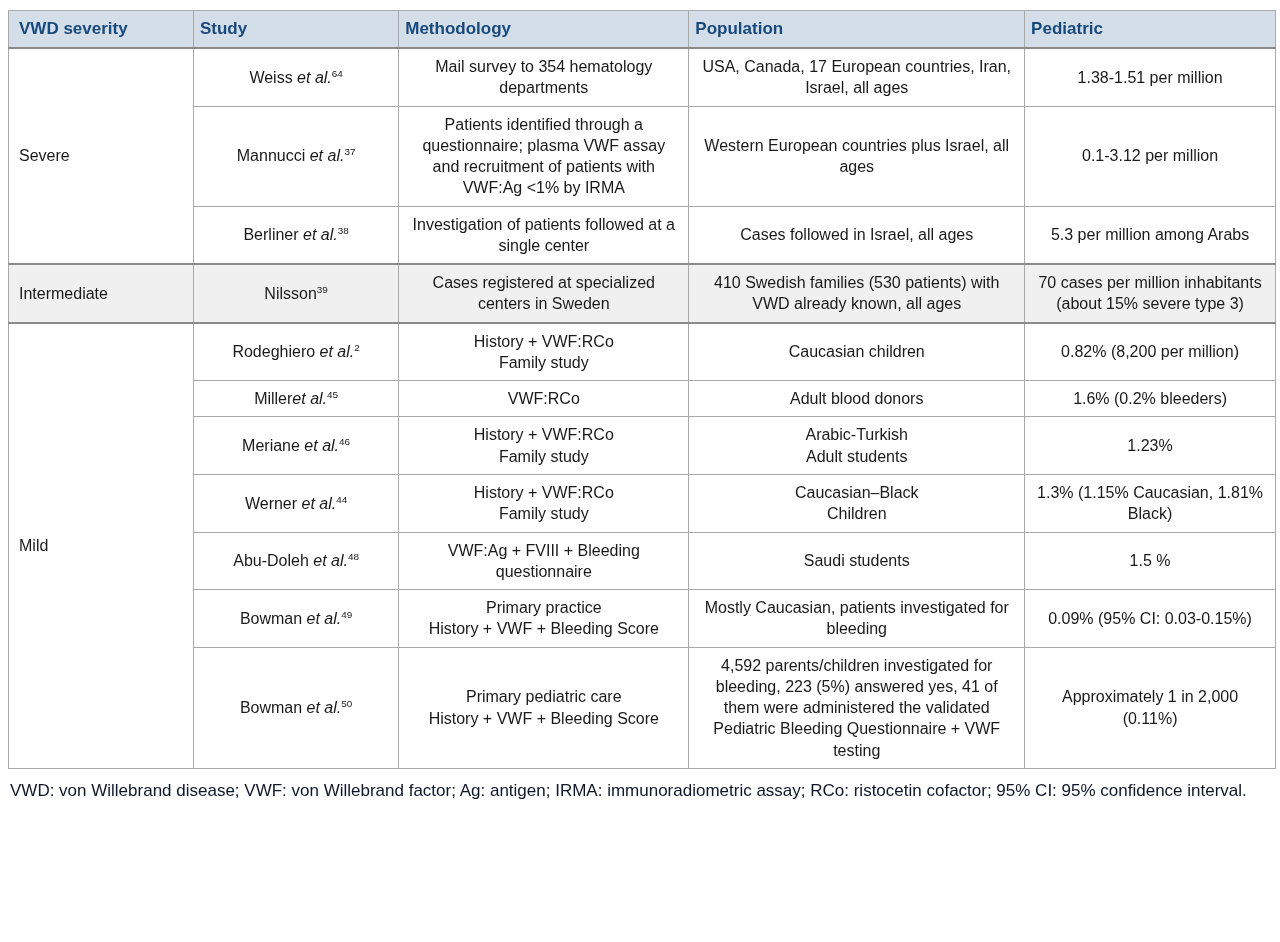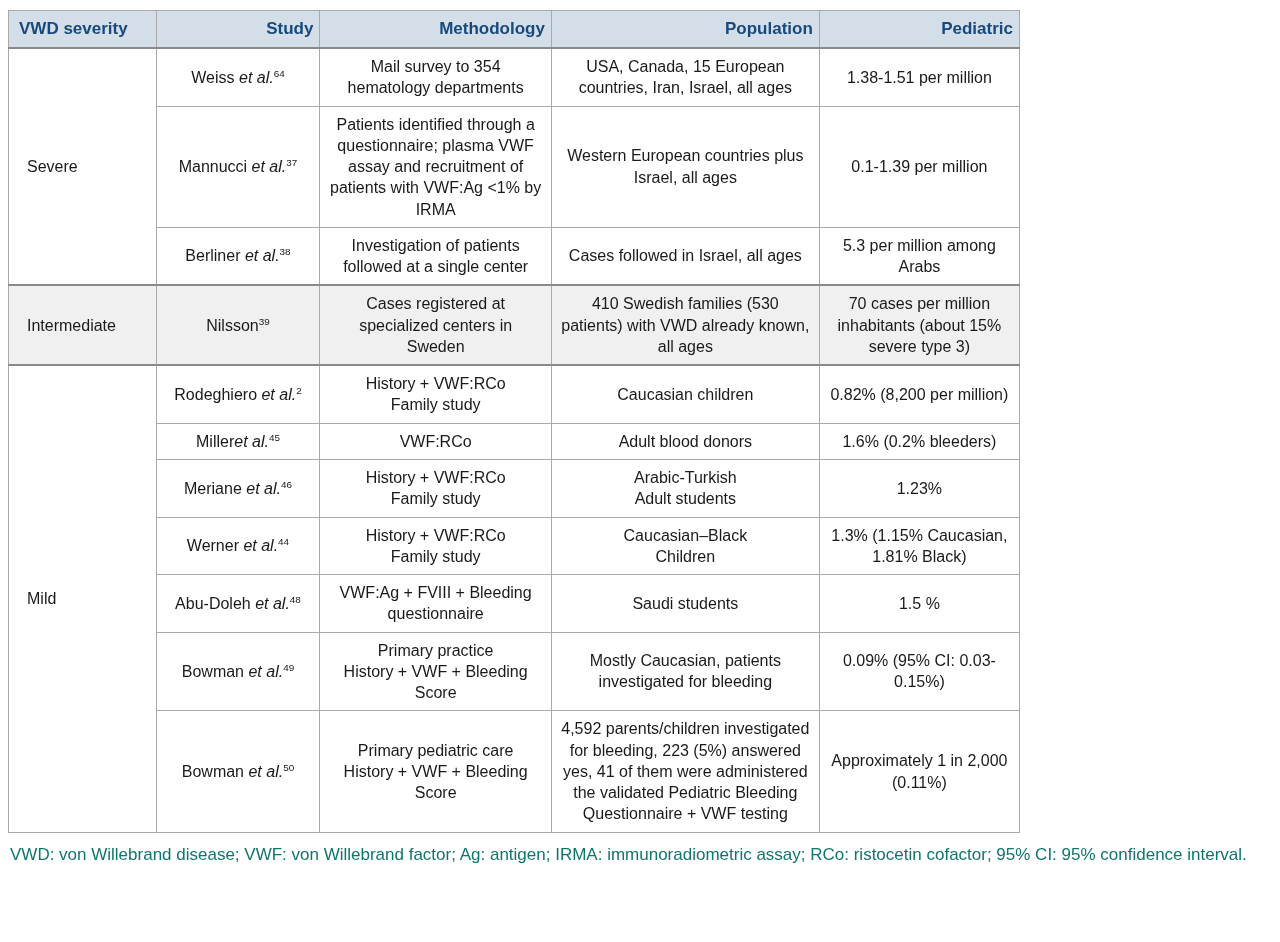--- a/index.html
+++ b/index.html
@@ -12,53 +12,53 @@
     --text:#1a1a1a;
   }
   html,body{margin:0;padding:0;background:#ffffff;}
   body{
     width:1280px;height:942px;box-sizing:border-box;
     padding:10px 8px 0 8px;
     font-family:"Liberation Sans","DejaVu Sans",sans-serif;
     color:var(--text);
   }
   table{
-    width:1012px;
+    width:1268px;
     border-collapse:collapse;
     table-layout:fixed;
     border:1.5px solid var(--outer-border);
   }
   col.c0{width:14.6%;} col.c1{width:16.2%;} col.c2{width:22.9%;}
   col.c3{width:26.5%;} col.c4{width:19.8%;}
   th{
     background:var(--header-bg);
     color:var(--header-text);
     font-size:17px;font-weight:bold;
     padding:8px 6px;
     border:1px solid var(--inner-border);
     border-bottom:1.5px solid var(--outer-border);
-    text-align:right;
+    text-align:left;
   }
   th.first{text-align:left;padding-left:10px;}
   td{
     font-size:16px;line-height:1.33;
     padding:7px 8px;
     border:1px solid var(--inner-border);
     text-align:center;
     vertical-align:middle;
   }
   tr.section-start td{border-top:2px solid var(--section-border);}
   tr.shaded td{background:var(--shaded-row-bg);}
-  td.severity-cell{text-align:left;padding-left:18px;}
+  td.severity-cell{text-align:left;padding-left:10px;}
   td em{font-style:italic;text-align:right;}
   sup{font-size:0.62em;vertical-align:super;line-height:0;}
   .footnote{
     margin:9px 0 0 2px;
     font-size:17px;line-height:1.5;
-    color:#0f766e;
+    color:#0f172a;
     max-width:1272px;
   }
 </style>
 </head>
 <body>
 
 <table>
   <colgroup>
     <col class="c0">
       <col class="c1">
@@ -73,28 +73,28 @@
         <th>Methodology</th>
         <th>Population</th>
         <th>Pediatric</th>
       </tr>
   </thead>
   <tbody id="table-body">
       <tr class="section-start">
         <td rowspan="3" class="severity-cell">Severe</td>
         <td>Weiss <em>et al.</em><sup>64</sup></td>
         <td>Mail survey to 354 hematology departments</td>
-        <td>USA, Canada, 15 European countries, Iran, Israel, all ages</td>
+        <td>USA, Canada, 17 European countries, Iran, Israel, all ages</td>
         <td>1.38-1.51 per million</td>
       </tr>
       <tr>
         <td>Mannucci <em>et al.</em><sup>37</sup></td>
         <td>Patients identified through a questionnaire; plasma VWF assay and recruitment of patients with VWF:Ag &lt;1% by IRMA</td>
         <td>Western European countries plus Israel, all ages</td>
-        <td>0.1-1.39 per million</td>
+        <td>0.1-3.12 per million</td>
       </tr>
       <tr>
         <td>Berliner <em>et al.</em><sup>38</sup></td>
         <td>Investigation of patients followed at a single center</td>
         <td>Cases followed in Israel, all ages</td>
         <td>5.3 per million among Arabs</td>
       </tr>
       <tr class="shaded section-start">
         <td rowspan="1" class="severity-cell">Intermediate</td>
         <td>Nilsson<sup>39</sup></td>

